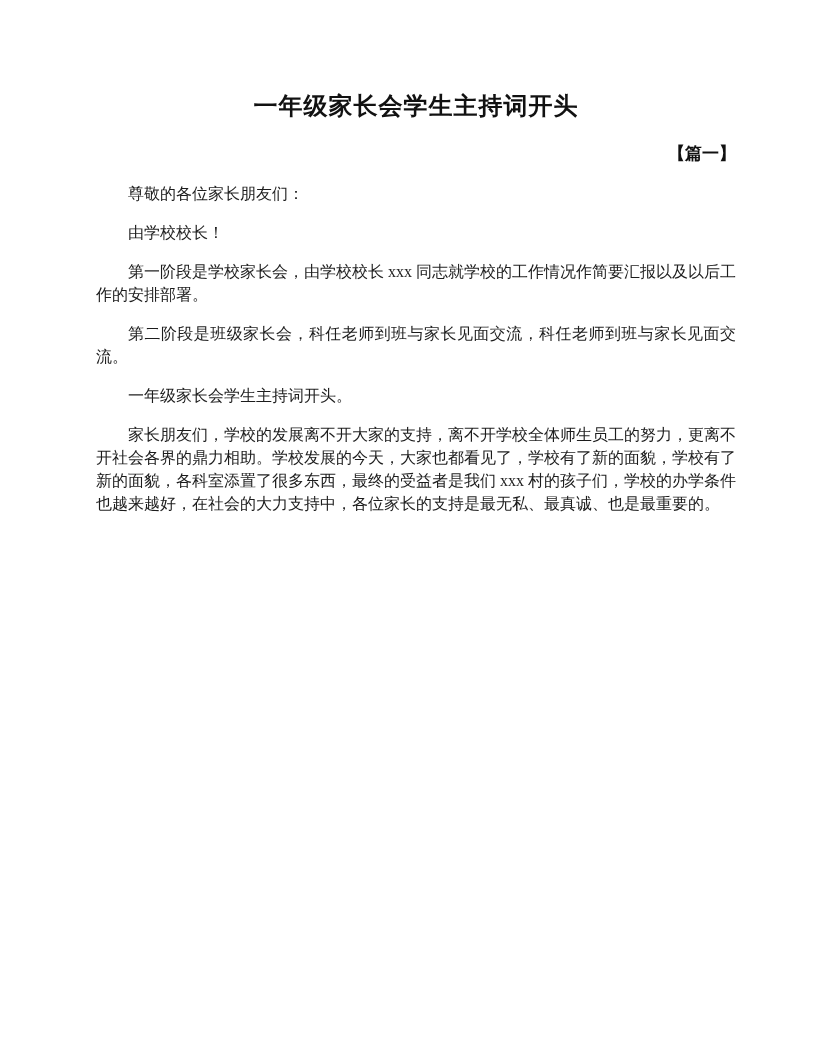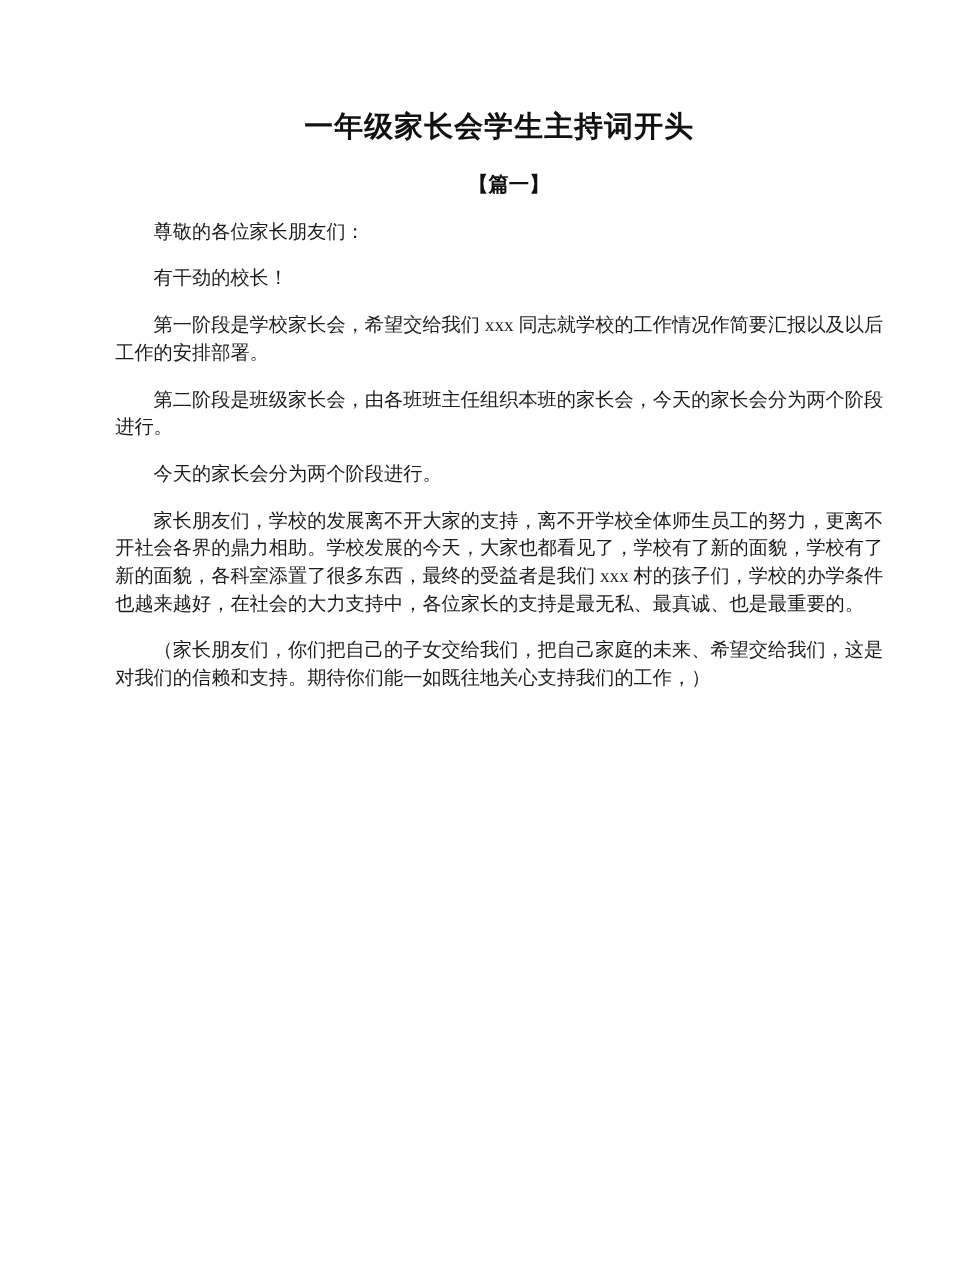--- a/index.html
+++ b/index.html
@@ -25,21 +25,21 @@
     font-weight: bold;
     text-align: center;
     letter-spacing: 1px;
     color: #111111;
   }
   .section-heading {
     margin: 0 0 16px 16px;
     font-size: 17px;
     line-height: 24px;
     font-weight: bold;
-    text-align: center;
+    text-align: right;
     color: #111111;
   }
   .para {
     margin: 16px 0 13px 0;
     font-size: 16px;
     line-height: 23px;
     text-align: justify;
     text-indent: 2em;
     word-break: break-all;
     color: #1c1c1c;
@@ -47,19 +47,18 @@
 </style>
 </head>
 <body>
 
 <div class="page">
   <h1 class="doc-title">一年级家长会学生主持词开头</h1>
 
   <h2 class="section-heading">【篇一】</h2>
 
   <p class="para">尊敬的各位家长朋友们：</p>
-  <p class="para">有干劲的校长！</p>
-  <p class="para">第一阶段是学校家长会，希望交给我们 xxx 同志就学校的工作情况作简要汇报以及以后工作的安排部署。</p>
-  <p class="para">第二阶段是班级家长会，由各班班主任组织本班的家长会，今天的家长会分为两个阶段进行。</p>
-  <p class="para">今天的家长会分为两个阶段进行。</p>
+  <p class="para">由学校校长！</p>
+  <p class="para">第一阶段是学校家长会，由学校校长 xxx 同志就学校的工作情况作简要汇报以及以后工作的安排部署。</p>
+  <p class="para">第二阶段是班级家长会，科任老师到班与家长见面交流，科任老师到班与家长见面交流。</p>
+  <p class="para">一年级家长会学生主持词开头。</p>
   <p class="para">家长朋友们，学校的发展离不开大家的支持，离不开学校全体师生员工的努力，更离不开社会各界的鼎力相助。学校发展的今天，大家也都看见了，学校有了新的面貌，学校有了新的面貌，各科室添置了很多东西，最终的受益者是我们 xxx 村的孩子们，学校的办学条件也越来越好，在社会的大力支持中，各位家长的支持是最无私、最真诚、也是最重要的。</p>
-  <p class="para">（家长朋友们，你们把自己的子女交给我们，把自己家庭的未来、希望交给我们，这是对我们的信赖和支持。期待你们能一如既往地关心支持我们的工作，）</p>
 </div>
 
 </body></html>

